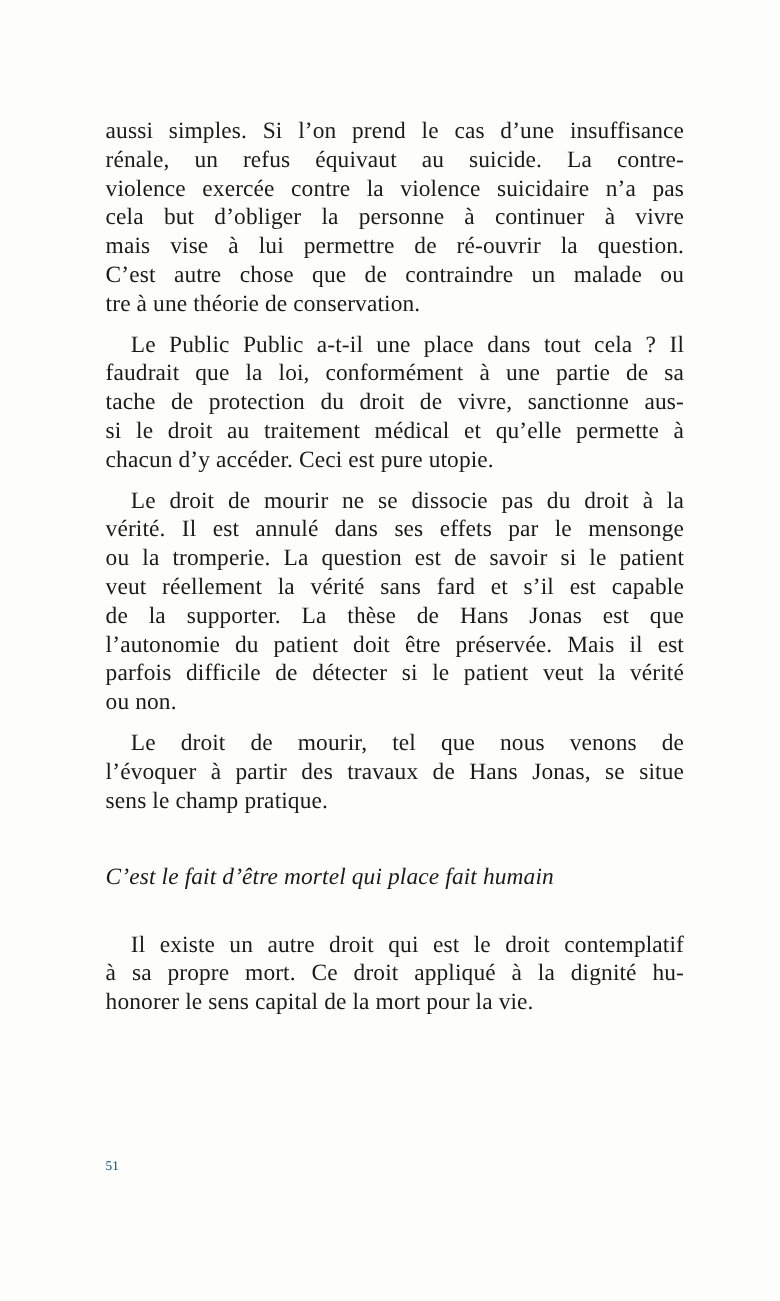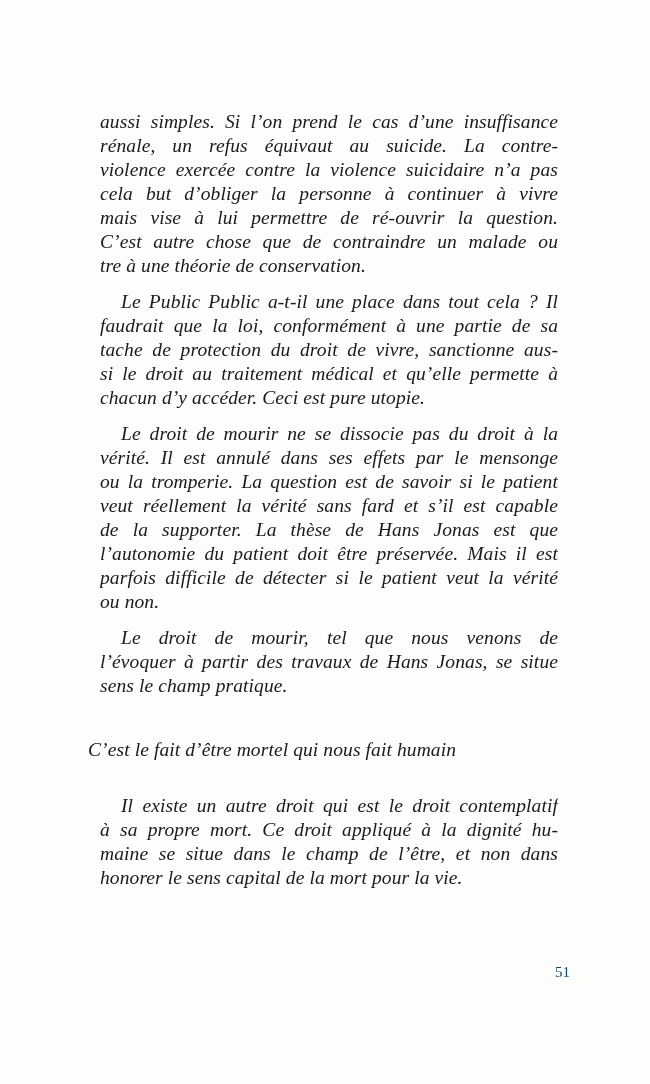--- a/index.html
+++ b/index.html
@@ -23,23 +23,22 @@
   .text-column {
     position: absolute;
     left: 88px;
     top: 98px;
     width: 482px;
     font-size: 19.5px;
     line-height: 24px;
     letter-spacing: 0.1px;
   }
   .para {
-    margin: 12px;
+    margin: 0;
     padding: 0;
-    font-style: italic;
   }
   .para + .para {
     margin-top: 10px;
   }
   .line {
     display: block;
     height: 24px;
     overflow: hidden;
     text-align: justify;
     text-align-last: justify;
@@ -57,22 +56,22 @@
     line-height: 24px;
     font-style: italic;
     font-weight: normal;
     text-align: left;
   }
   .page-number {
     position: absolute;
     top: 963px;
     left: 88px;
     width: 482px;
-    text-align: right;
-    font-size: 15px;
+    text-align: left;
+    font-size: 11px;
     line-height: 18px;
     color: #0c4a6e;
   }
 </style>
 </head>
 <body>
 
 <div class="page">
   <main class="text-column">
 
@@ -104,25 +103,24 @@
       <span class="line">parfois difficile de détecter si le patient veut la vérité</span>
       <span class="line end">ou non.</span>
     </p>
 
     <p class="para">
       <span class="line indent">Le droit de mourir, tel que nous venons de</span>
       <span class="line">l’évoquer à partir des travaux de Hans Jonas, se situe</span>
       <span class="line end">sens le champ pratique.</span>
     </p>
 
-    <h2 class="heading">C’est le fait d’être mortel qui nous fait humain</h2>
+    <h2 class="heading">C’est le fait d’être mortel qui place fait humain</h2>
 
     <p class="para">
       <span class="line indent">Il existe un autre droit qui est le droit contemplatif</span>
       <span class="line">à sa propre mort. Ce droit appliqué à la dignité hu-</span>
-      <span class="line">maine se situe dans le champ de l’être, et non dans</span>
       <span class="line end">honorer le sens capital de la mort pour la vie.</span>
     </p>
 
   </main>
 
   <footer class="page-number">51</footer>
 </div>
 
 </body></html>

